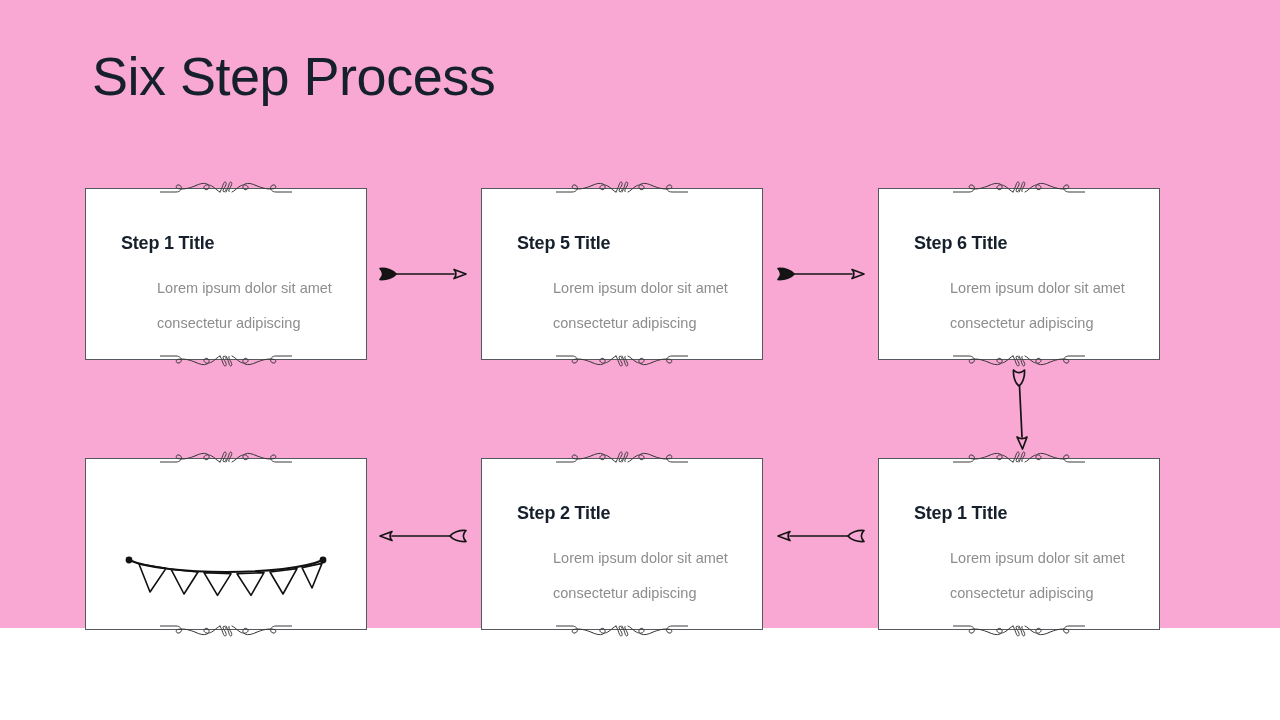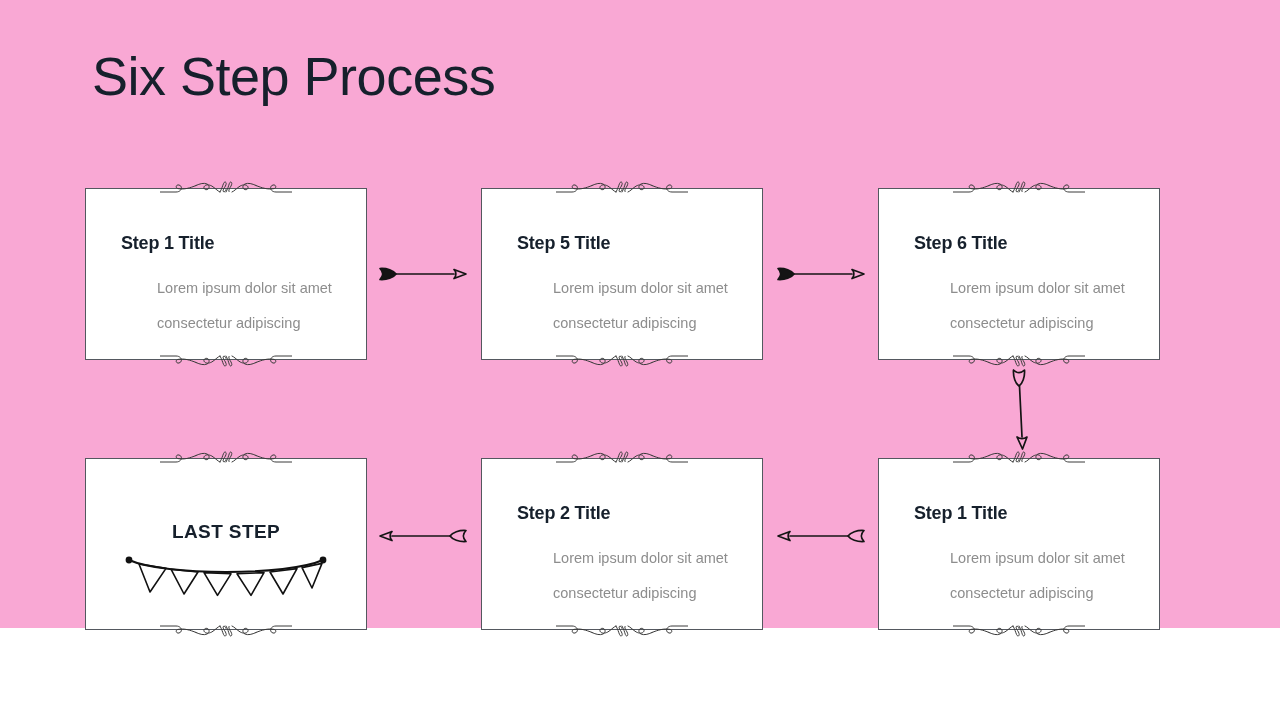--- a/index.html
+++ b/index.html
@@ -267,21 +267,20 @@
       <svg viewBox="0 0 132 26" xmlns="http://www.w3.org/2000/svg" fill="none" stroke="#3a3a3a" stroke-width="1" stroke-linecap="round">
         <path d="M0 17 H16 C22 17 23 11 19 10 C16 9.3 15 13 18 13.6 C24 14.8 30 13 36 10.5"></path>
         <path d="M36 10.5 C40 8.6 44 7.6 47 9 C50 10.4 49.6 14 47 14.6 C44.4 15.2 43 12.6 44.6 11 C46.4 9.2 50 9.6 53 11.8 C56 14 58 16.2 60 17"></path>
         <path d="M60 17 C61.8 14 62.6 10.6 63.6 8.4 C64.3 6.8 65.4 6.6 66 7.6 C66.6 8.6 65.8 10.6 64.6 12.4 C63.4 14.2 62.6 15.8 63.4 16.6 C64.2 17.4 65.6 16.4 66 14.6"></path>
         <path d="M66 17 C67.8 14 68.6 10.6 69.4 8.4 C70 6.8 71 6.6 71.6 7.6 C72.2 8.6 71.4 10.6 70.2 12.4 C69 14.2 68.4 15.8 69 16.6"></path>
         <path d="M72 17 C74 16.2 76 14 79 11.8 C82 9.6 85.6 9.2 87.4 11 C89 12.6 87.6 15.2 85 14.6 C82.4 14 82 10.4 85 9 C88 7.6 92 8.6 96 10.5"></path>
         <path d="M96 10.5 C102 13 108 14.8 114 13.6 C117 13 116 9.3 113 10 C109 11 110 17 116 17 H132"></path>
       </svg>
     </div>
 
-    <div class="last-title">LAST STEP</div>
 
     <div class="bunting">
       <svg viewBox="0 0 202 46" xmlns="http://www.w3.org/2000/svg">
         <path d="M4 6 C40 22 162 22 198 6" fill="none" stroke="#111111" stroke-width="2"></path>
         <circle cx="4" cy="6" r="3.4" fill="#111111"></circle>
         <circle cx="198" cy="6" r="3.4" fill="#111111"></circle>
         <g fill="none" stroke="#111111" stroke-width="1.6" stroke-linejoin="round">
           <path d="M14 10 L41 14.4 L25 38 Z"></path>
           <path d="M46 15.2 L73 18 L59 40 Z"></path>
           <path d="M79 18.6 L106 19.8 L92.5 41.4 Z"></path>

